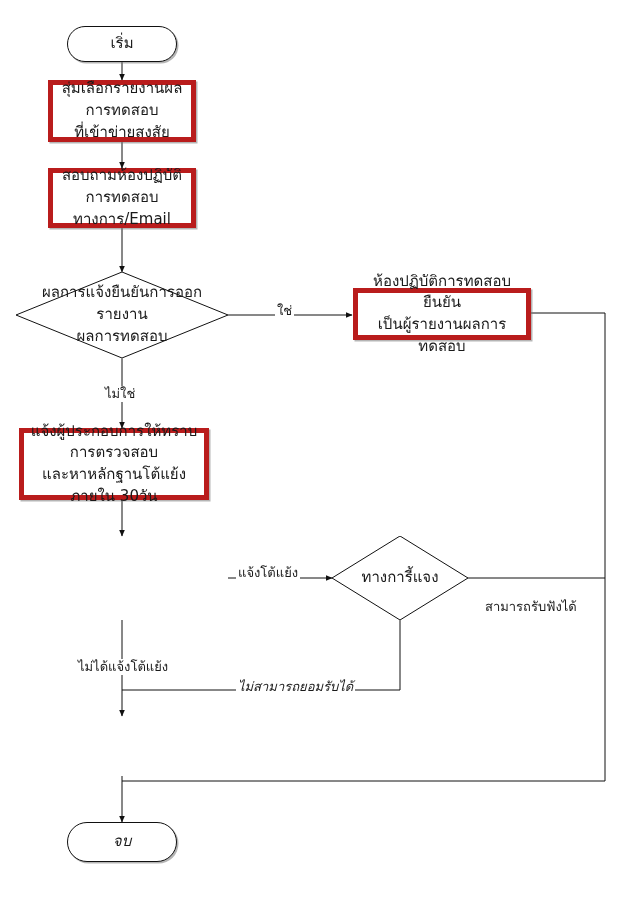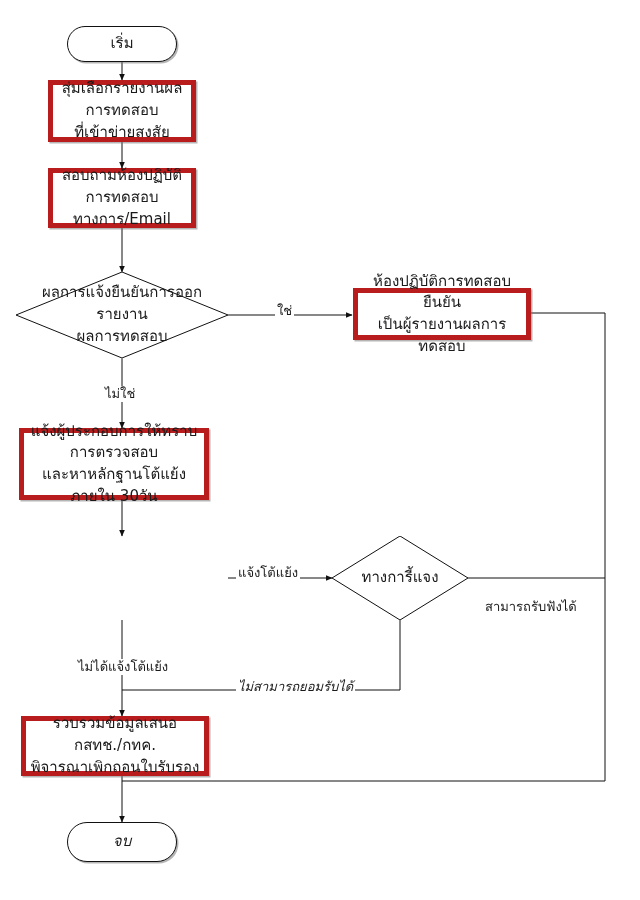--- a/index.html
+++ b/index.html
@@ -164,24 +164,20 @@
   </div>
 
 
   <div class="node decision" style="left:332px; top:536px; width:136px; height:84px;">
     <svg class="dia" viewBox="0 0 136 84" preserveAspectRatio="none">
       <polygon points="68,0 136,42 68,84 0,42"></polygon>
     </svg>
     <span class="lbl">ทางการี้แจง</span>
   </div>
 
-  <div class="node process" style="left:21px; top:716px; width:188px; height:60px;">
-    <span class="lbl">รวบรวมข้อมูลเสนอ กสทช./กทค.
-พิจารณาเพิกถอนใบรับรอง</span>
-  </div>
 
   <div class="node terminator" style="left:67px; top:822px; width:110px; height:40px;font-style:italic;">
     <span class="lbl">จบ</span>
   </div>
 
   <div class="edge-label" style="left:275px; top:303px;">ใช่</div>
 
   <div class="edge-label" style="left:103px; top:386px;">ไม่ใช่</div>
 
   <div class="edge-label" style="left:236px; top:565px;">แจ้งโต้แย้ง</div>

